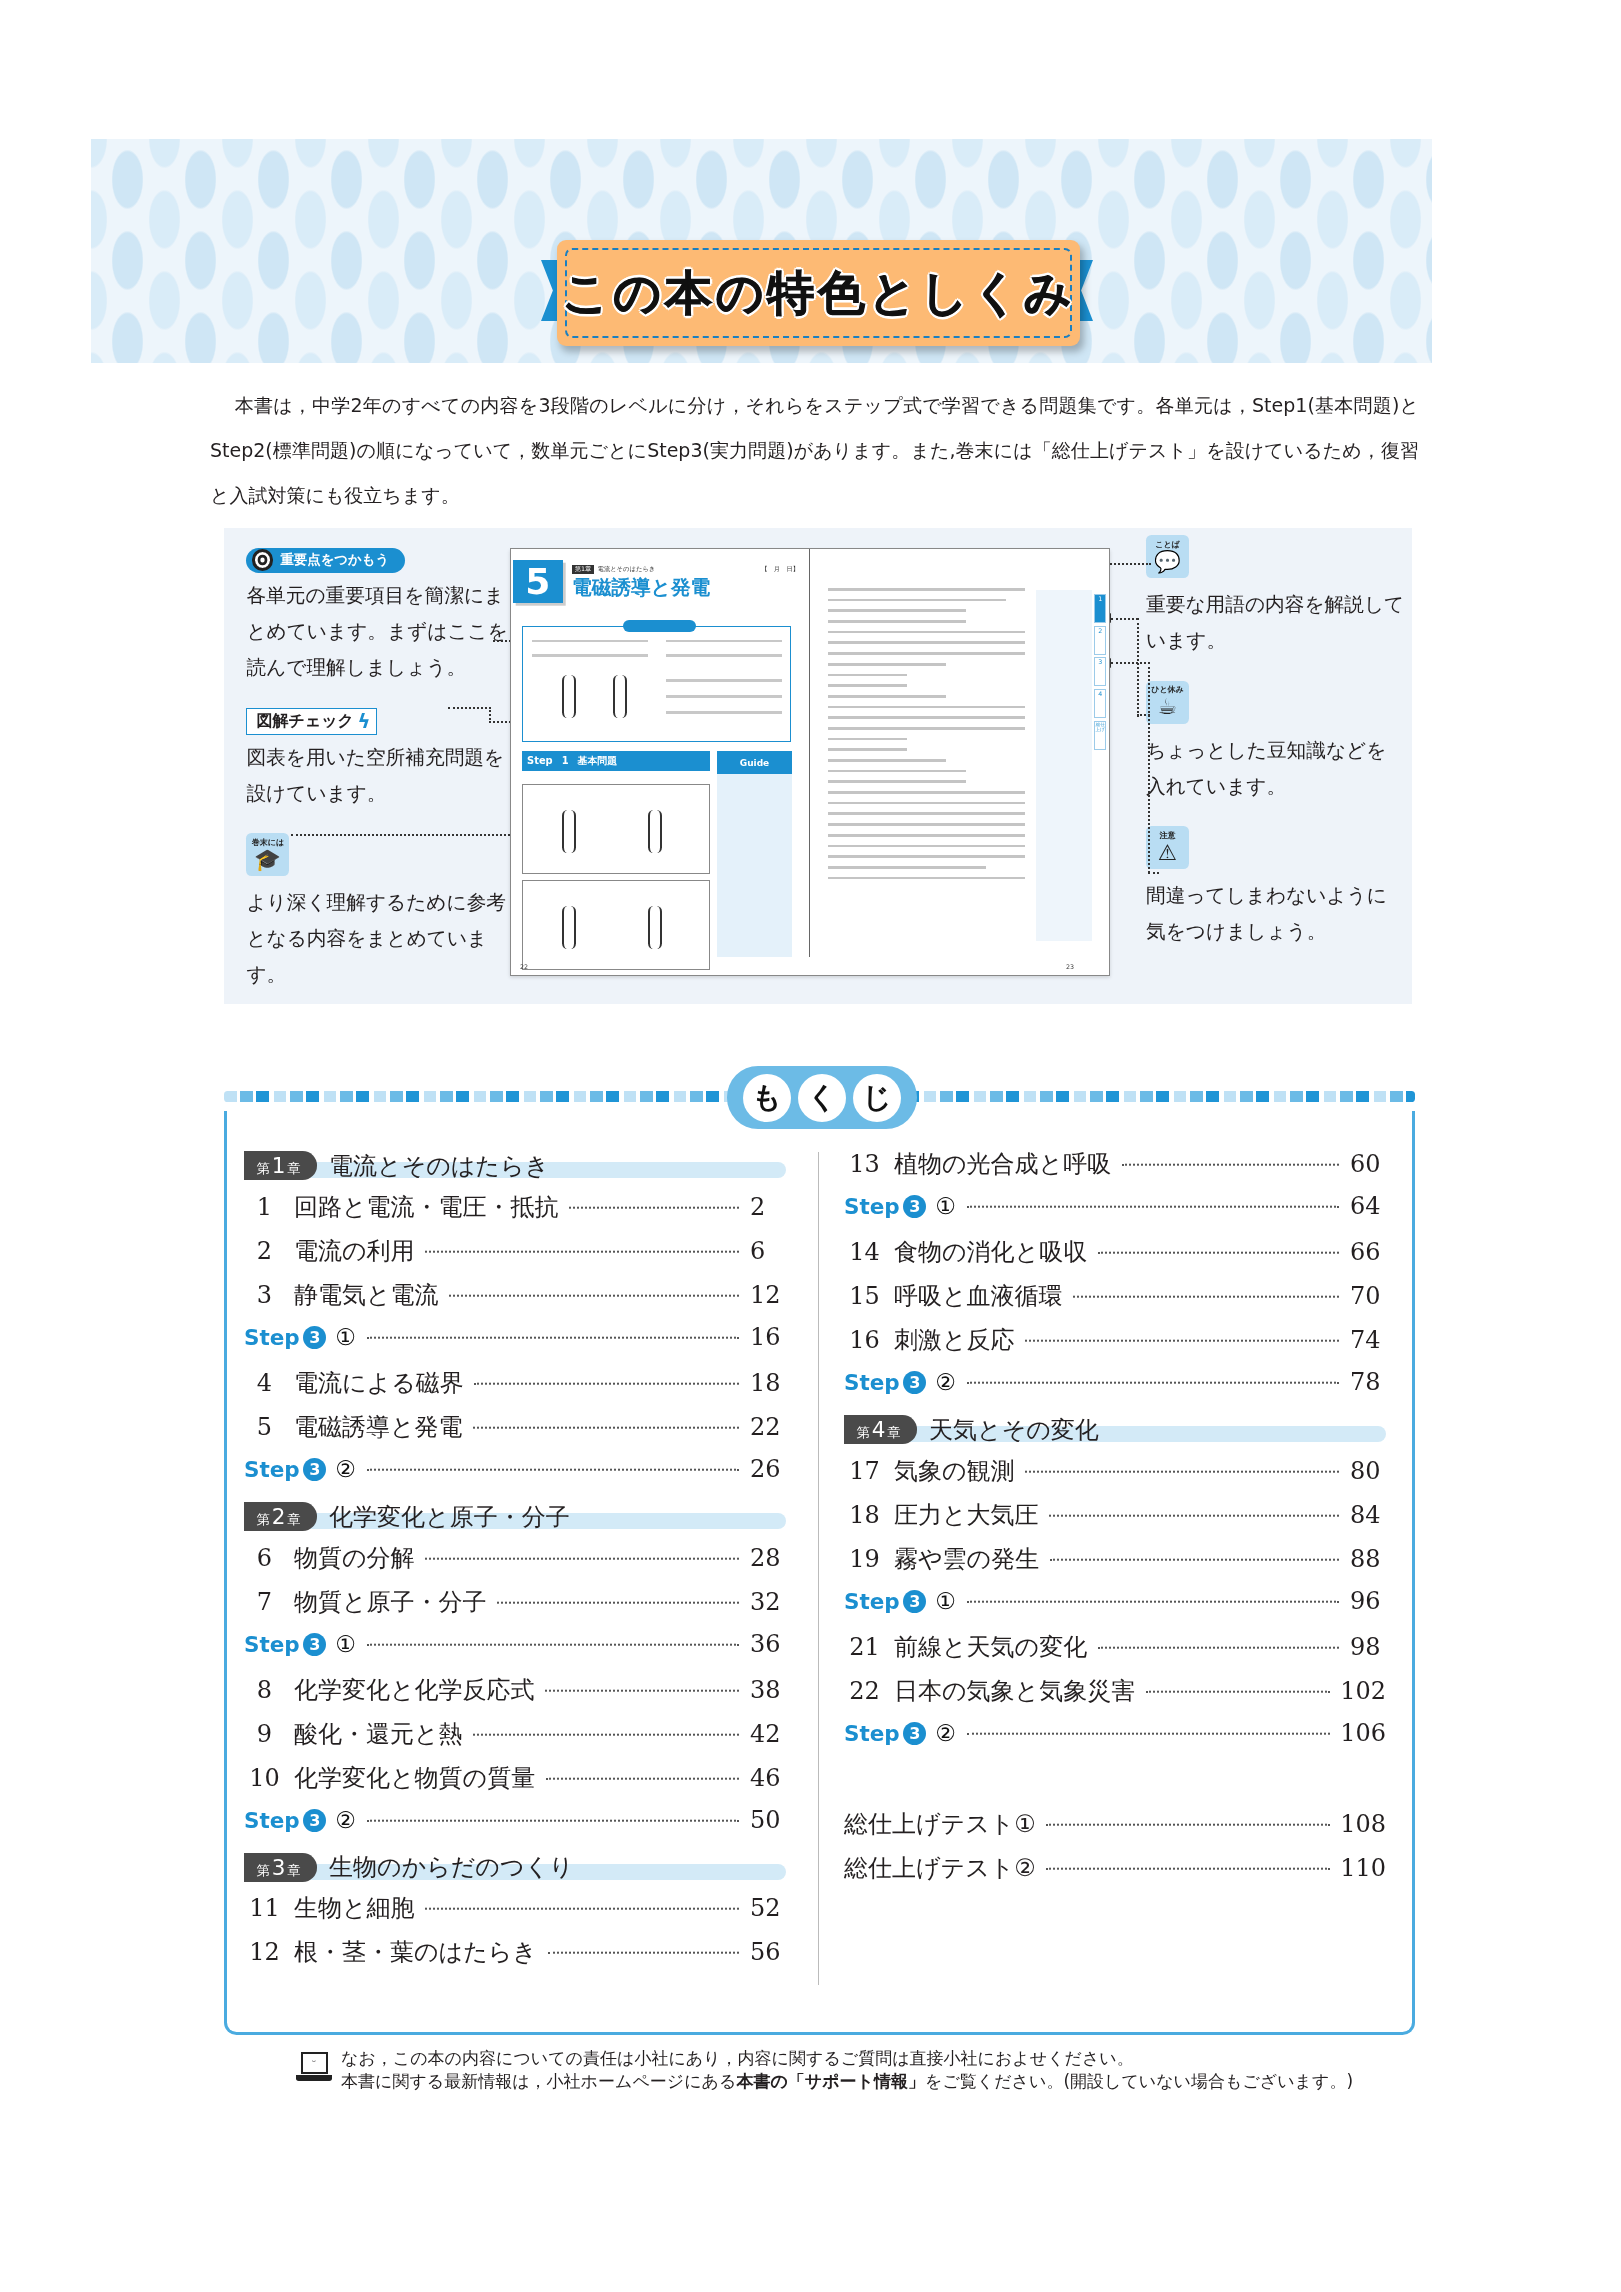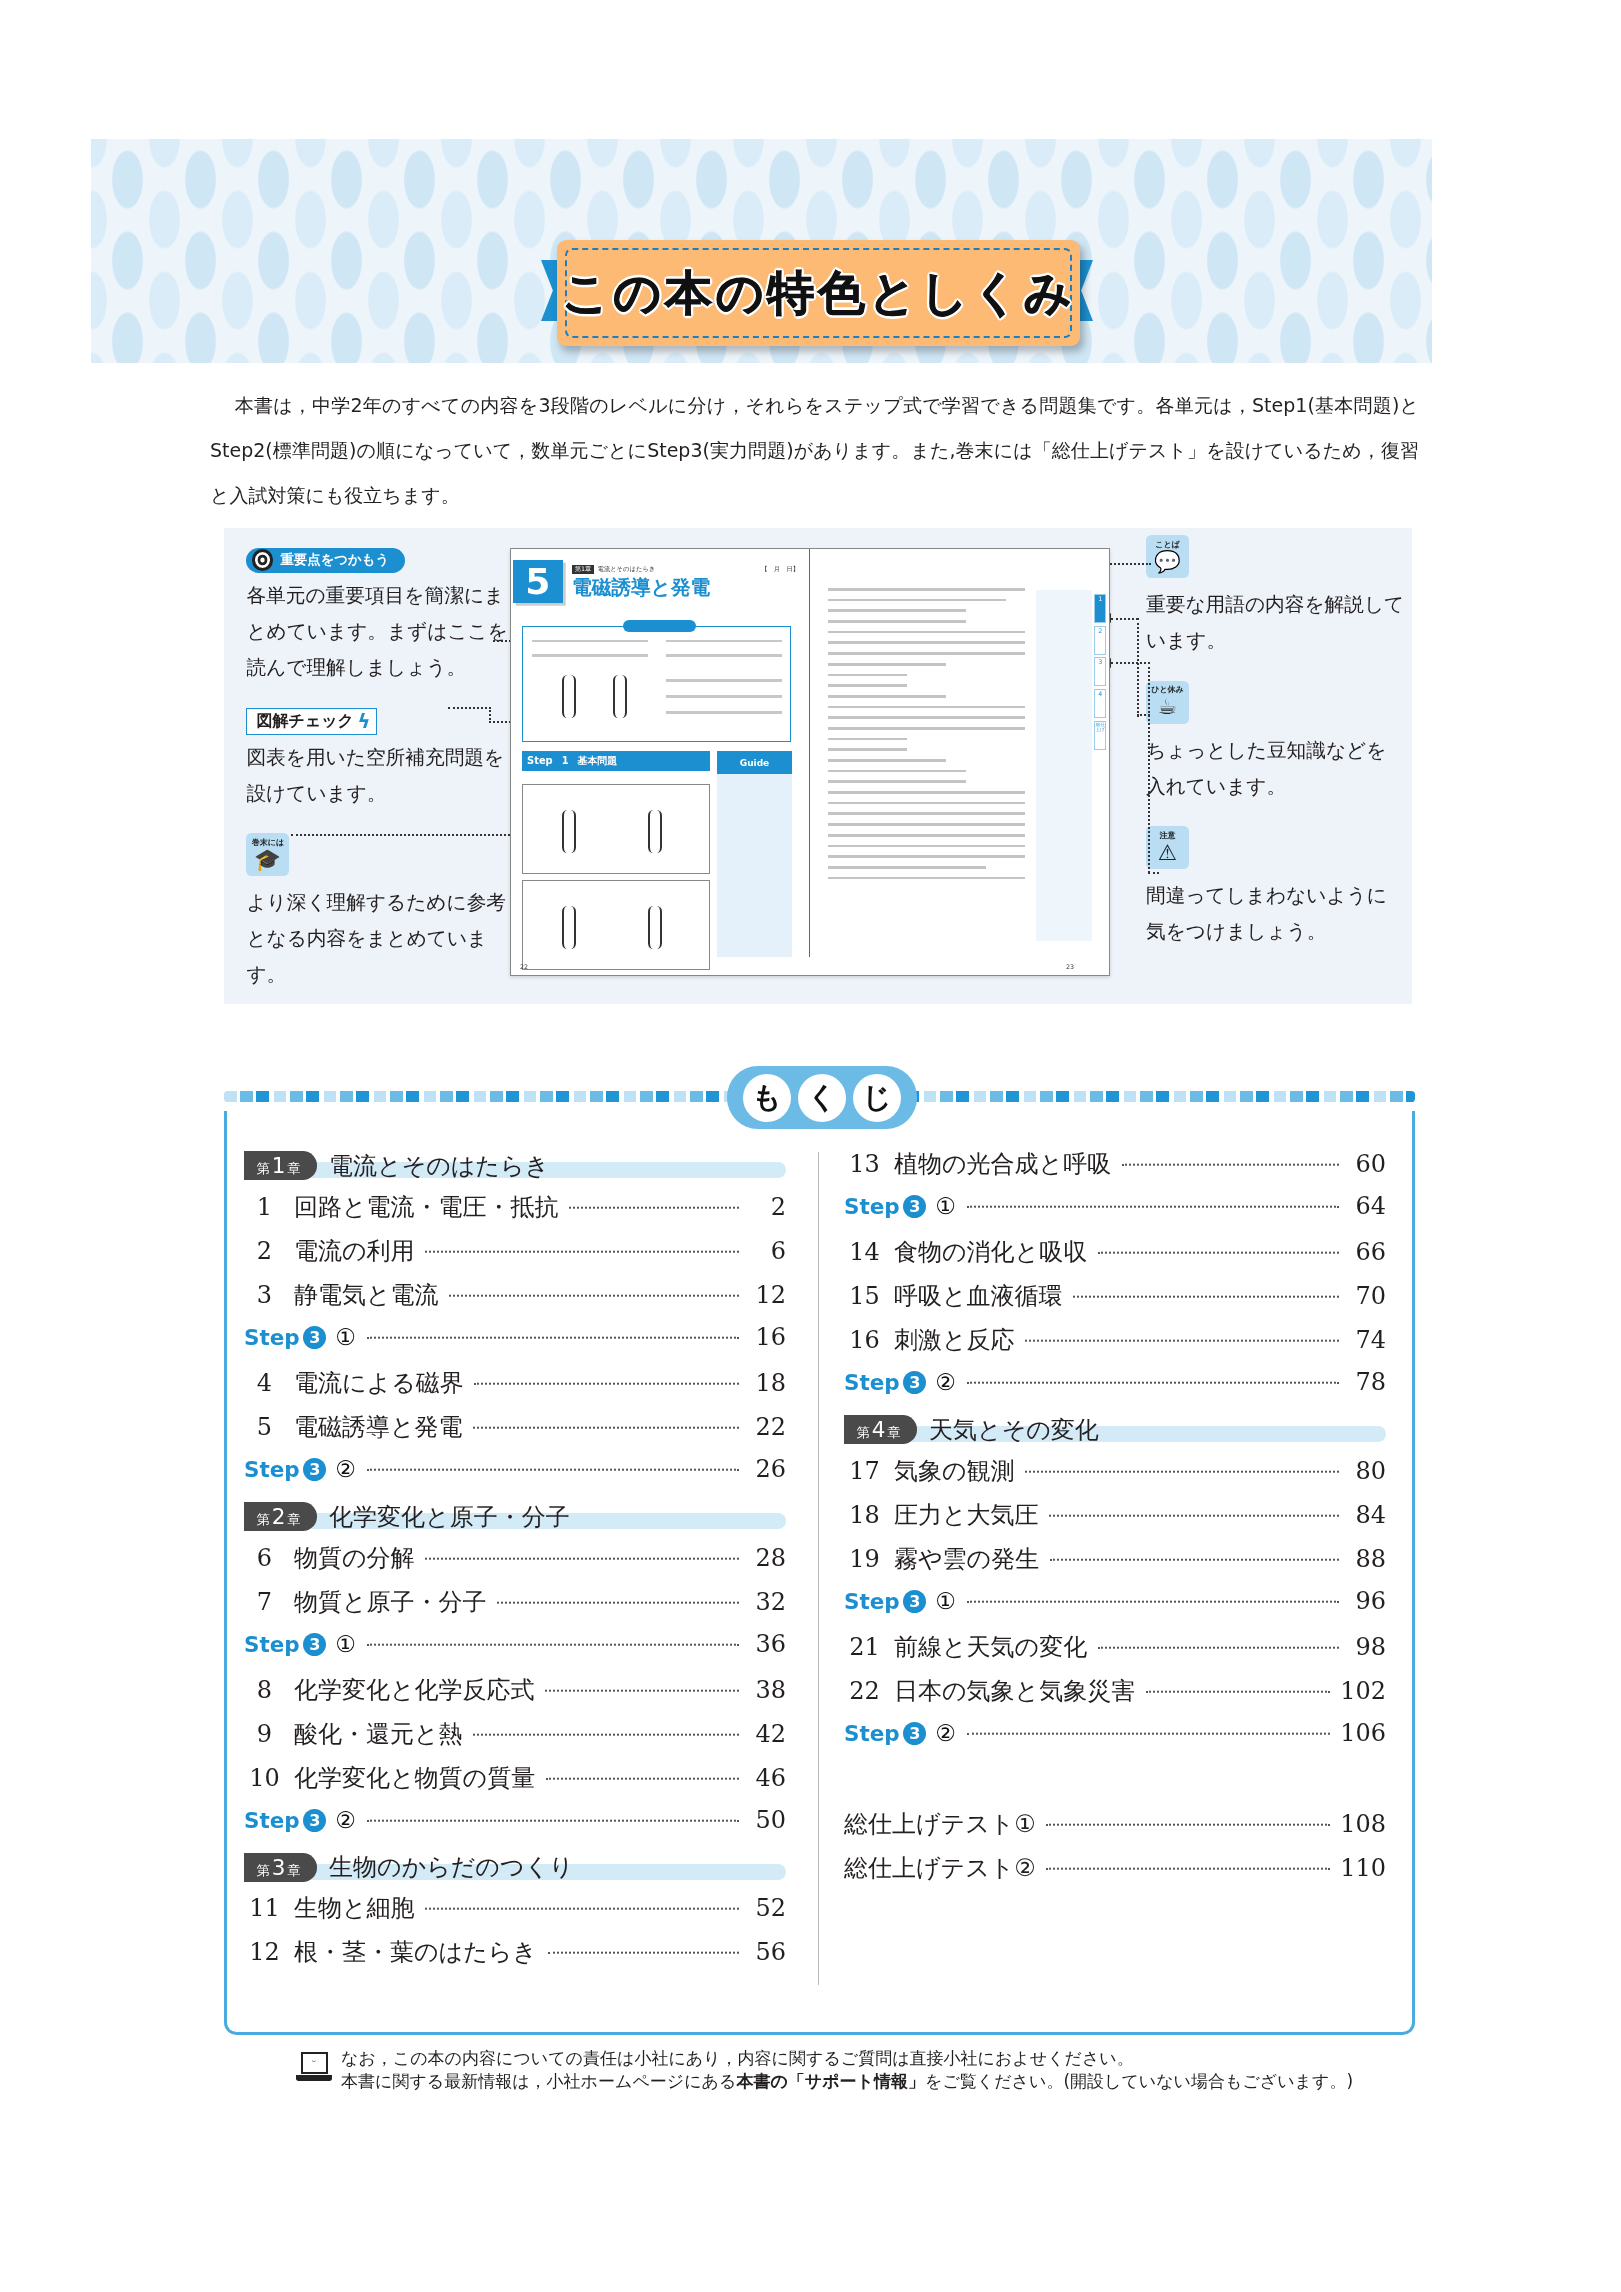--- a/index.html
+++ b/index.html
@@ -145,21 +145,21 @@
     border-radius: 0 14.3px 14.3px 0; display: flex; align-items: baseline; gap: 1.8px; font-size: 13.4px; line-height: 29px;
   }
   .chapter-chip b { font-size: 21.5px; font-weight: normal; }
   .chapter-title { position: relative; z-index: 1; margin-left: 12.5px; font-size: 24px; color: #231f20; }
   .toc-row {
     display: flex; align-items: baseline; height: 44px; font-family: "DejaVu Serif", serif; font-size: 24px; color: #231f20;
   }
   .toc-num { width: 41px; text-align: center; flex: none; }
   .toc-label { flex: none; margin-left: 9px; }
   .toc-dots { flex: 1; border-bottom: 2.7px dotted #555; margin: 0 10.7px; transform: translateY(-6.3px); }
-  .toc-page { flex: none; text-align: right; min-width: 36px; }
+  .toc-page { flex: none; min-width: 36px; }
   .step-tag { display: inline-flex; align-items: center; gap: 3.6px; font-family: "DejaVu Sans", sans-serif; font-weight: bold; color: #1b8fd0; font-size: 21.5px; }
   .step-circle { width: 23px; height: 23px; border-radius: 50%; background: #1b8fd0; color: #fff; font-size: 16px; display: inline-flex; align-items: center; justify-content: center; }
   .step-sub { margin-left: 9px; font-family: "DejaVu Sans", sans-serif; font-size: 23px; color: #111; font-weight: normal; }
   .toc-row.final { font-family: "DejaVu Sans", sans-serif; }
   .toc-row.final .toc-page { font-family: "DejaVu Serif", serif; }
   .toc-spacer { height: 45px; }
 
   
   .footer-note { position: absolute; left: 296px; top: 2047px; width: 1119px; display: flex; gap: 9px; }
   .laptop-icon { width: 36px; height: 34px; position: relative; flex: none; margin-top: 5.4px; }

